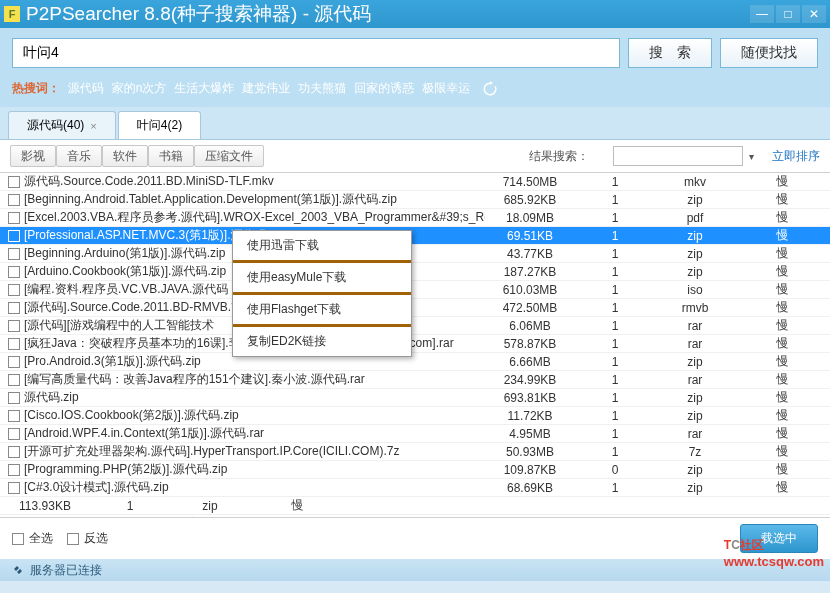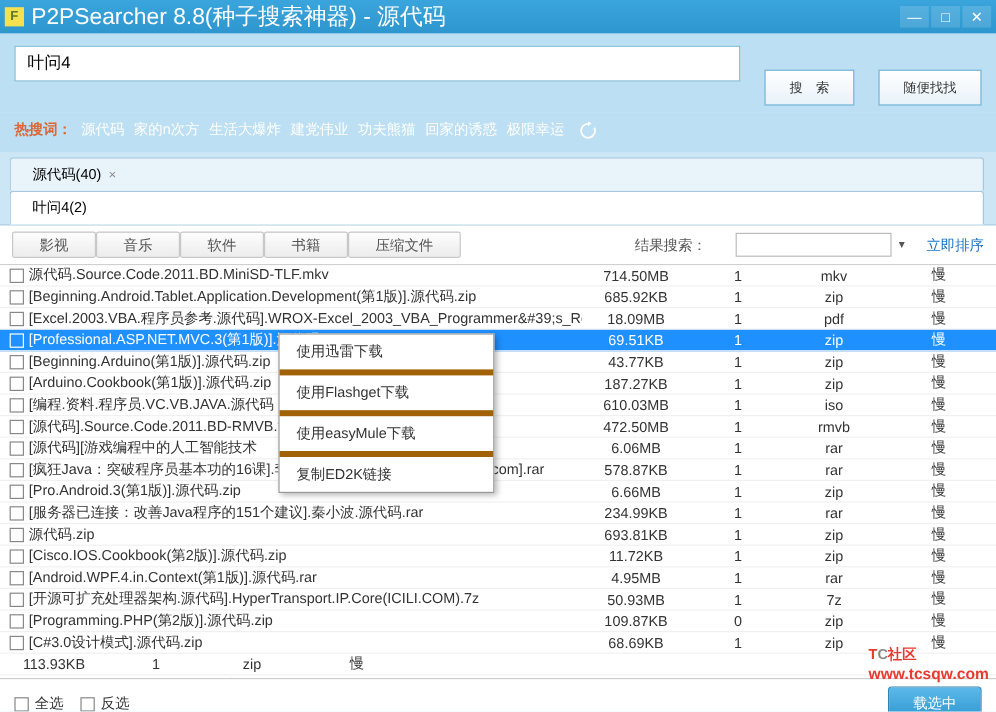--- a/index.html
+++ b/index.html
@@ -3,36 +3,36 @@
 <meta charset="utf-8">
 <style>
 * { margin: 0; padding: 0; box-sizing: border-box; font-family: "Microsoft YaHei", SimSun, Arial, sans-serif; font-size: 12px; }
 body { background: #d7e9f5; width: 830px; height: 593px; overflow: hidden; }
 
 .titlebar { height: 28px; background: linear-gradient(#3aa5dc, #2d96ce); color: #fff; display: flex; align-items: center; padding: 0 4px; }
 .titlebar .appicon { width: 16px; height: 16px; background: #f5e050; margin-right: 6px; display:flex; align-items:center; justify-content:center; color:#5a7a26; font-weight:bold; font-size:11px;}
 .titlebar .title { flex: 1; font-size: 19px; }
 .titlebar .winbtn { width: 24px; height: 18px; margin-left: 2px; background: rgba(255,255,255,0.15); display:flex; align-items:center; justify-content:center; color:#fff; cursor:pointer; }
 
-.searchbar { padding: 10px 12px 6px; display: flex; gap: 20px; background:#bcdff3; }
+.searchbar { padding: 10px 12px 6px; display: flex; gap: 8px; background:#bcdff3;align-items:flex-end; }
 .searchbar input { flex: 1; height: 30px; padding: 0 10px; border: 1px solid #7ab8d8; font-size: 14px; background:#fff; }
-.searchbar button { height: 30px; padding: 0 20px; border: 1px solid #7ab8d8; background: linear-gradient(#fff,#e8f2f9); cursor: pointer; color:#333; font-size:11px;margin-top:20px; }
+.searchbar button { height: 30px; padding: 0 20px; border: 1px solid #7ab8d8; background: linear-gradient(#fff,#e8f2f9); cursor: pointer; color:#333; font-size:14px; }
 
 .hotwords { padding: 6px 12px 10px; color: #fff; background:#bcdff3; font-size:13px; }
 .hotwords span.label { color:#d63; font-weight:bold; }
 .hotwords a { color: #fff; margin: 0 4px; text-decoration: none; cursor:pointer; }
 .hotwords .refresh { display:inline-block; width:16px; height:16px; vertical-align:middle; margin-left:4px;}
 
-.tabs { display: flex; background: #cde6f5; padding: 4px 8px 0; border-bottom: 1px solid #a6c8de; flex-direction: column; }
+.tabs { display: flex; background: #cde6f5; padding: 4px 8px 0; border-bottom: 1px solid #a6c8de; }
 .tab { padding: 5px 18px; background: #e9f3fa; border: 1px solid #a6c8de; border-bottom: none; margin-right: 2px; cursor:pointer; border-radius:3px 3px 0 0; position:relative; display:flex; align-items:center; gap:6px;}
 .tab.active { background: #fff; }
 .tab .close { color:#888; font-size:11px; }
 
 .toolbar { display: flex; align-items: center; padding: 6px 10px; background: #fff; border-bottom: 1px solid #d0d0d0; gap:4px;}
-.toolbar .cat { padding: 3px 22px; border: 1px solid #c8c8c8; background: linear-gradient(#fdfdfd,#ececec); cursor: pointer; border-radius:2px; color:#555;}
+.toolbar .cat { padding: 3px 10px; border: 1px solid #c8c8c8; background: linear-gradient(#fdfdfd,#ececec); cursor: pointer; border-radius:2px; color:#555;}
 .toolbar .spacer { flex:1; }
 .toolbar .rlabel { color:#555; margin-right:20px;}
 .toolbar input { width: 130px; height: 20px; border:1px solid #bcbcbc; padding:0 4px; }
 .toolbar .sortbtn { color:#1a72c0; cursor:pointer; margin-left:14px; }
 .toolbar .dd { margin-left:2px; color:#555; font-size:10px;}
 
 .grid { background:#fff; }
 .ghead { display:flex; background: linear-gradient(#fcfcfc,#ececec); border-bottom:1px solid #d0d0d0; }
 .ghead > div { padding: 4px 8px; border-right:1px solid #e0e0e0; color:#333; text-align:center; }
 .col-name { flex:1; text-align:left !important; }
@@ -44,21 +44,21 @@
 .gbody { height: 344px; overflow-y:auto; position:relative;}
 .row { display:flex; align-items:center; border-bottom:1px solid #f0f0f0; height:18px; }
 .row > div { padding: 1px 8px; overflow:hidden; white-space:nowrap; text-overflow:ellipsis; text-align:center; color:#333;}
 .row .col-name { text-align:left; display:flex; align-items:center; gap:4px;}
 .row .cb { width:12px; height:12px; border:1px solid #888; display:inline-block; flex-shrink:0;}
 .row.selected { background:#1e90ff; color:#fff; }
 .row.selected > div { color:#fff; }
 .row.selected .cb { border-color:#fff; }
 
 .context-menu { position:absolute; left:232px; top:3px; width:180px; background:#fff; border:1px solid #999; box-shadow:2px 2px 5px rgba(0,0,0,0.3); z-index:100;}
-.context-menu .mi { padding:6px 14px; cursor:pointer; color:#333; border-bottom:5px solid #a16207;}
+.context-menu .mi { padding:6px 14px; cursor:pointer; color:#333; border-bottom:3px solid #a16207;}
 .context-menu .mi:last-child{border-bottom:none;}
 
 .footer { display:flex; align-items:center; padding:6px 12px; background:#fff; border-top:1px solid #d0d0d0; gap:14px;}
 .footer label { display:flex; align-items:center; gap:5px; color:#333; cursor:pointer;}
 .footer .cb { width:12px; height:12px; border:1px solid #888; display:inline-block;}
 .footer .spacer{flex:1;}
 .footer .dlbtn { padding:5px 20px; background:linear-gradient(#5cb9ea,#2d96ce); color:#fff; border:1px solid #2a86b8; border-radius:3px; cursor:pointer;}
 
 .statusbar { height:22px; background:linear-gradient(#c9e4f4,#b6d8ee); display:flex; align-items:center; padding:0 10px; color:#2a5a7a; gap:6px;}
 .statusbar .plug { width:14px; height:14px; display:inline-block;}
@@ -221,21 +221,21 @@
           <span>[Pro.Android.3(第1版)].源代码.zip</span>
         </div>
         <div class="col-size">6.66MB</div>
         <div class="col-src">1</div>
         <div class="col-fmt">zip</div>
         <div class="col-spd">慢</div>
       </div>
       <div class="row">
         <div class="col-name">
           <span class="cb"></span>
-          <span>[服务器已连接：改善Java程序的151个建议].秦小波.源代码.rar</span>
+          <span>[编写高质量代码：改善Java程序的151个建议].秦小波.源代码.rar</span>
         </div>
         <div class="col-size">234.99KB</div>
         <div class="col-src">1</div>
         <div class="col-fmt">rar</div>
         <div class="col-spd">慢</div>
       </div>
       <div class="row">
         <div class="col-name">
           <span class="cb"></span>
           <span>源代码.zip</span>
@@ -305,22 +305,22 @@
         <div class="col-name">
           <span>源代码.2011.BD1080P英语中英双字.mp4</span>
         </div>
         <div class="col-size">4.07GB</div>
         <div class="col-src">1</div>
         <div class="col-fmt">mp4</div>
         <div class="col-spd">慢</div>
       </div>
       <div class="context-menu" style="top: 57px;">
         <div class="mi">使用迅雷下载</div>
+        <div class="mi">使用easyMule下载</div>
         <div class="mi">使用Flashget下载</div>
-        <div class="mi">使用easyMule下载</div>
         <div class="mi">复制ED2K链接</div>
       </div>
     </div>
 </div>
 
 <div class="footer">
   <label>
       <span class="cb"></span>
       <span>全选</span>
     </label>

